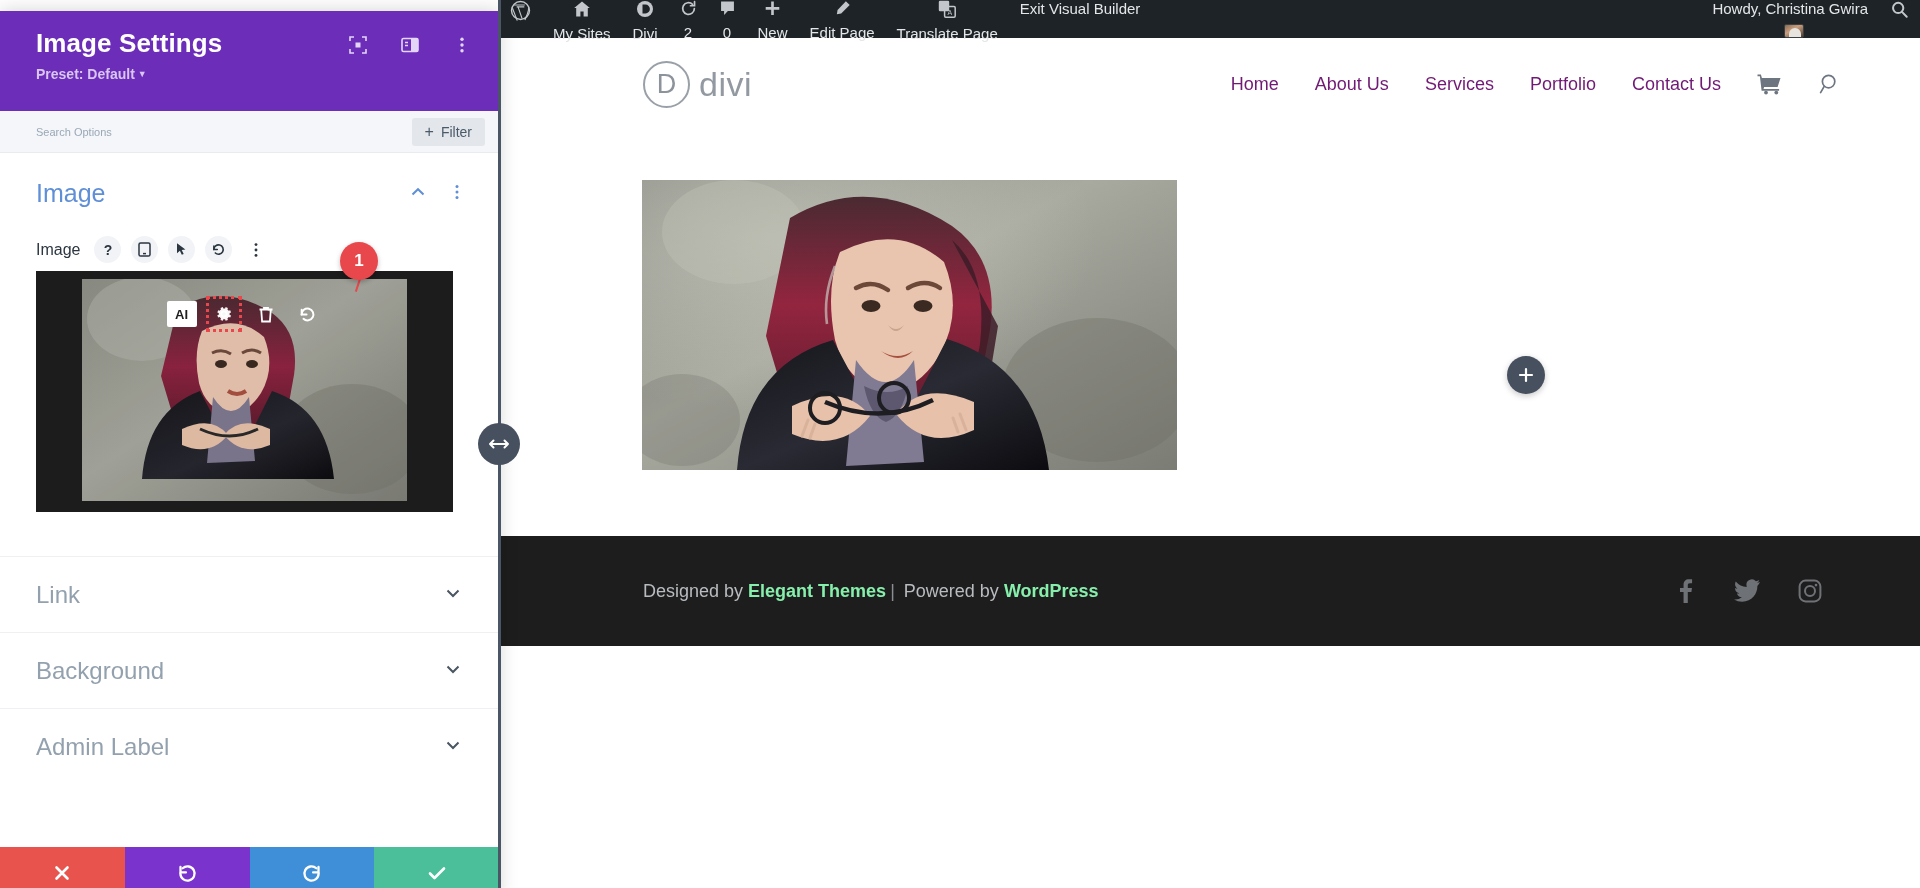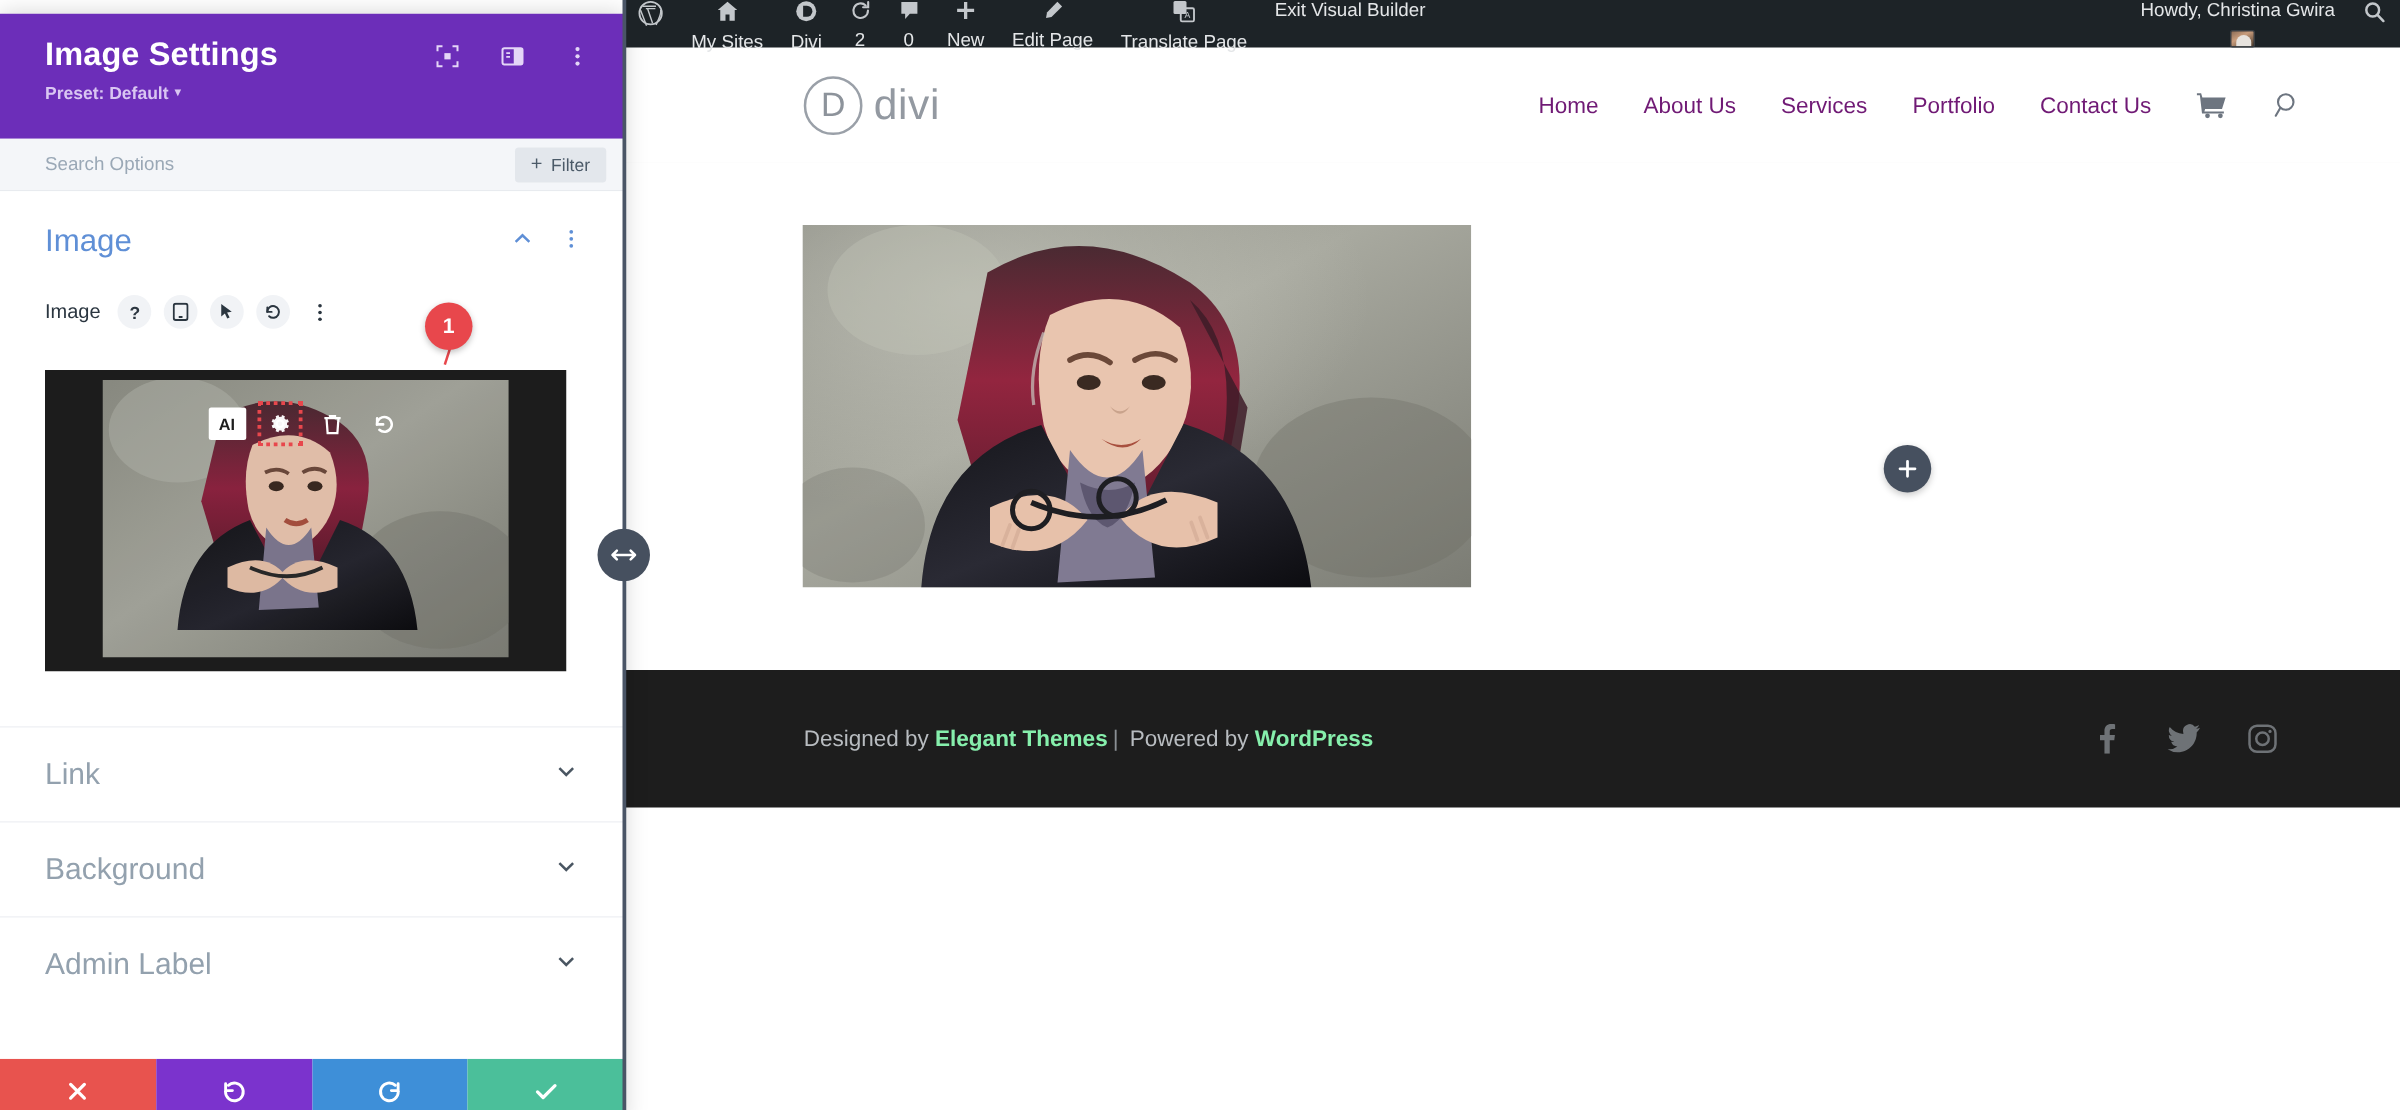--- a/index.html
+++ b/index.html
@@ -53,21 +53,21 @@
   }
   .panel-tab.active { background: #8c46de; }
 
   .panel-search {
     height: 42px; background: #f4f6f9; border-bottom: 1px solid #e8ebef;
     display: flex; align-items: center; padding: 0 14px 0 36px;
     position: relative;
   }
   .panel-search input {
     border: none; background: transparent; outline: none;
-    font-size: 15px; color: #5a6b7c; flex: 1;
+    font-size: 11px; color: #5a6b7c; flex: 1;
     font-family: "Liberation Sans", sans-serif;
   }
   .panel-search input::placeholder { color: #9aa8b6; }
   .filter-btn {
     background: #e3e7ec; color: #4b5a68; font-size: 14px;
     border-radius: 3px; padding: 6px 13px; display: flex;
     align-items: center; gap: 7px; cursor: pointer; font-weight: 500;
   }
   .filter-btn .plus { font-size: 16px; line-height: 1; }
 
@@ -102,21 +102,21 @@
     box-shadow: 0 2px 5px rgba(0,0,0,.25); z-index: 5;
   }
   .badge-tail {
     position: absolute; left: 321px; top: 42px;
     width: 2px; height: 14px; background: #e8474c; z-index: 4;
     transform: rotate(18deg);
   }
 
   
   .img-preview {
-    margin: 33px 0 0 0; width: 417px; height: 241px;
+    margin: 8px 0 0 0; width: 417px; height: 241px;
     background: #1c1c1c; position: relative; overflow: hidden;
   }
   .img-preview .photo-sm {
     position: absolute; left: 46px; top: 8px; width: 325px; height: 222px;
   }
   .overlay-actions {
     position: absolute; top: 28px; left: 50%; transform: translateX(-50%);
     display: flex; align-items: center; gap: 12px; z-index: 6;
   }
   .ov-btn {

